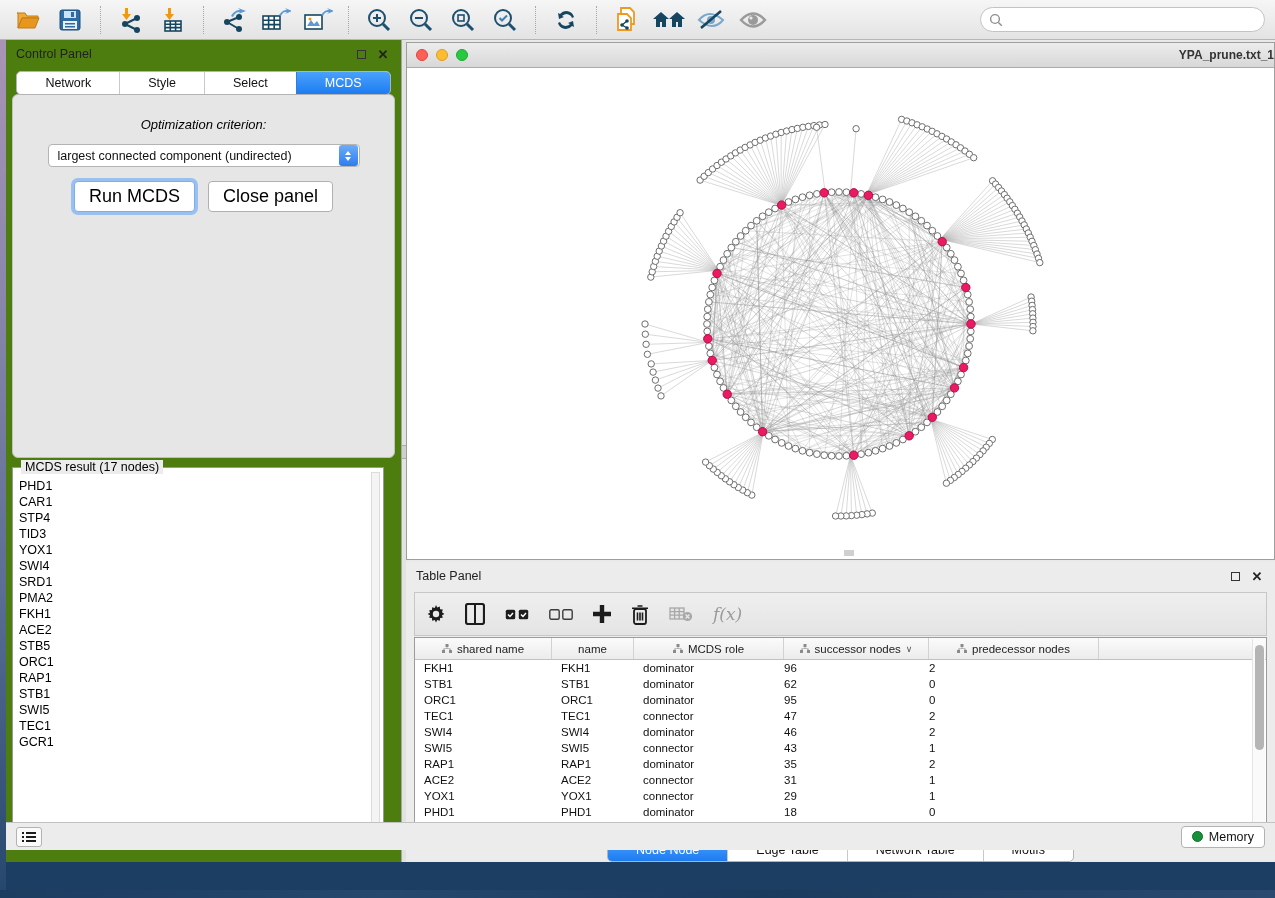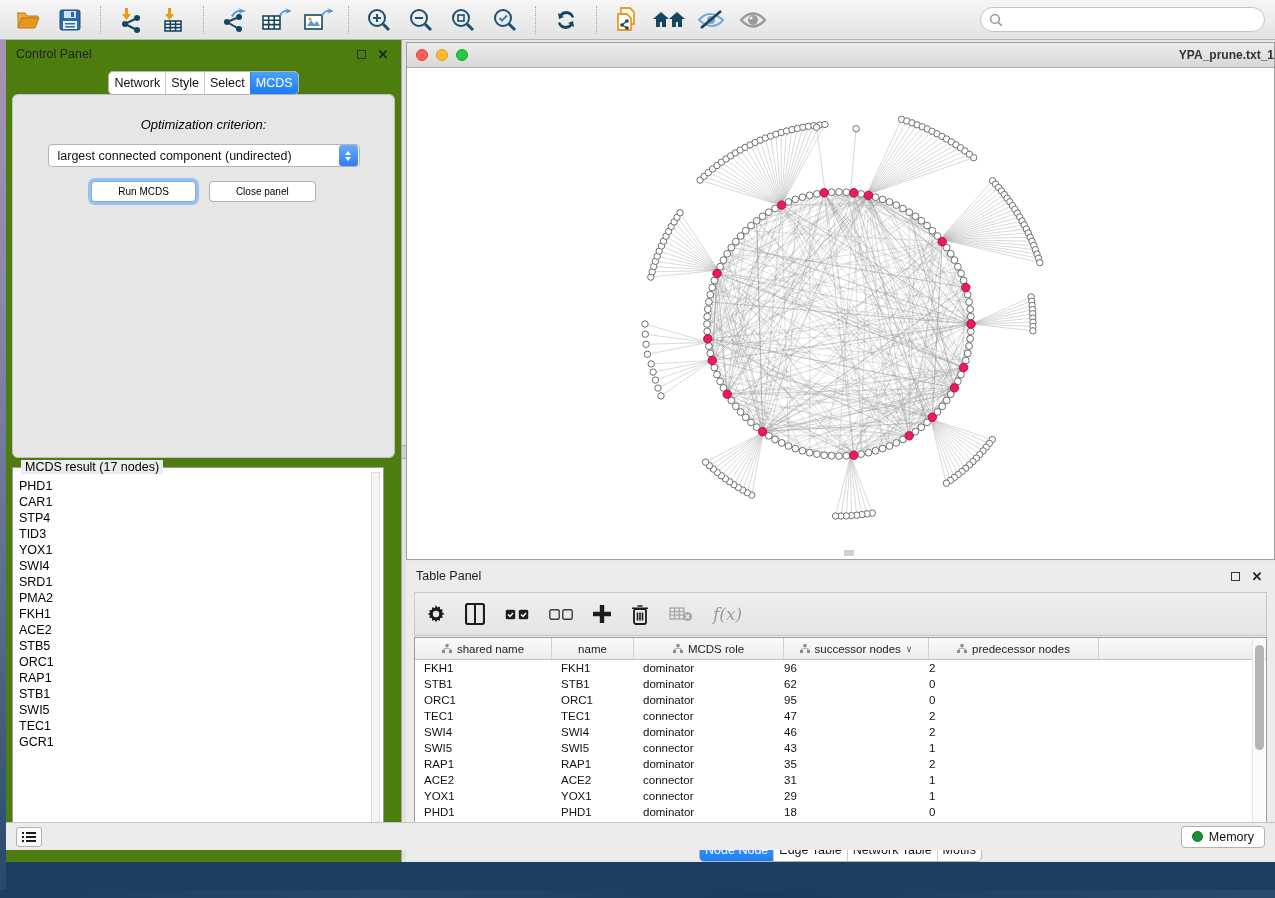--- a/index.html
+++ b/index.html
@@ -28,40 +28,40 @@
   .control-panel { position:absolute; left:6px; top:40px; width:396px; height:822px;
     background:#4d7c0f; border-right:1px solid #a5a5a5; }
   .panel-titlerow { height:28px; display:flex; align-items:center; padding:0 10px; }
   .panel-title { font-size:12.5px; color:#222; }
   .wingap { flex:1; }
   .float-btn, .close-btn { width:16px; height:16px; display:flex; align-items:center; justify-content:center; margin-left:6px; }
   .float-glyph { width:9px; height:9px; border:1.5px solid #333; background:transparent; }
   .close-glyph { font-size:13px; font-weight:bold; color:#222; line-height:1; }
 
   .seg { display:inline-flex; border:1px solid #b3b3b3; border-radius:5px; overflow:hidden; background:#fff; }
-  .seg .tab { padding:4px 5px; font-size:12.5px; color:#111; border-left:1px solid #c9c9c9; }
+  .seg .tab { padding:4px 28px; font-size:12.5px; color:#111; border-left:1px solid #c9c9c9; }
   .seg .tab:first-child { border-left:none; }
   .seg .tab.sel { background:linear-gradient(#4aa1fc,#1d7cf2); color:#fff; border-left-color:#2e7de0; }
   .ctrl-tabs { text-align:center; margin-top:3px; position:relative; z-index:2; }
 
   .tabpanel { position:absolute; left:6px; top:54px; width:383px; height:364px;
     background:#e6e6e6; border:1px solid #c0c0c0; border-radius:6px; }
   .opt-label { text-align:center; margin-top:22px; font-size:13px; color:#000;font-style:italic; }
   .dropdown { margin:12px auto 0 auto; width:312px; height:23px; background:#fff;
     border:1px solid #b4b4b4; border-radius:4px; display:flex; align-items:center; }
   .dropdown .dd-text { flex:1; padding-left:9px; font-size:12.5px; white-space:nowrap; }
   .dd-stepper { width:19px; height:21px; border-radius:3px; margin-right:1px;
     background:linear-gradient(#6aadf9,#2f7cf0); display:flex; flex-direction:column;
     align-items:center; justify-content:center; gap:2px; }
   .dd-stepper i { width:0; height:0; border-left:3.5px solid transparent; border-right:3.5px solid transparent; display:block; }
   .dd-up { border-bottom:4px solid #fff; }
   .dd-down { border-top:4px solid #fff; }
   .btnrow { display:flex; justify-content:center; gap:13px; margin-top:14px; }
   .mac-btn { background:#fff; border:1px solid #b0b0b0; border-radius:4px;
-    padding:4px 26px; font-size:10px; color:#000; }
+    padding:4px 14px; font-size:18px; color:#000; }
   .mac-btn.focused { box-shadow:0 0 0 3px rgba(90,160,245,.55); border-color:#7aaef0; }
 
   .result-box { position:absolute; left:6px; top:427px; width:372px; height:371px;
     background:#fff; border:1px solid #9a9a9a; }
   .result-legend { position:absolute; top:-8px; left:8px; background:#ececec; padding:0 4px;
     font-size:12.5px; color:#000; }
   .result-list { position:absolute; left:6px; top:10px; bottom:4px; right:16px; overflow:hidden; }
   .result-item { font-size:12.5px; line-height:16px; color:#000; }
   .result-scroll { position:absolute; right:3px; top:4px; bottom:4px; width:9px;
     background:#f4f4f4; border:1px solid #dcdcdc; }

